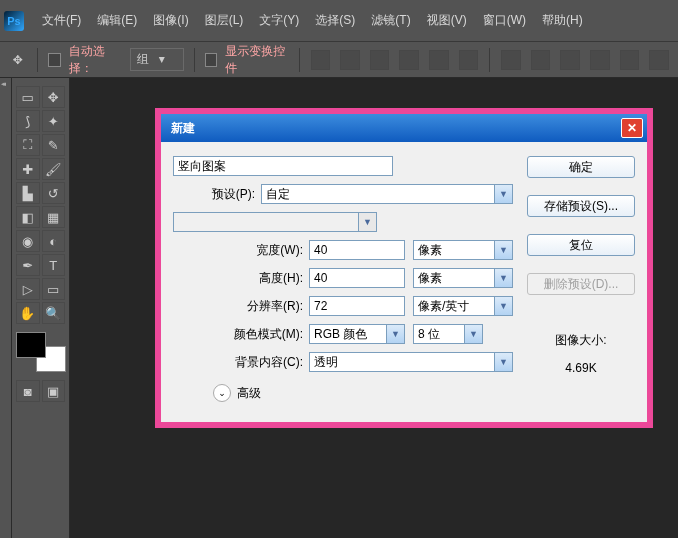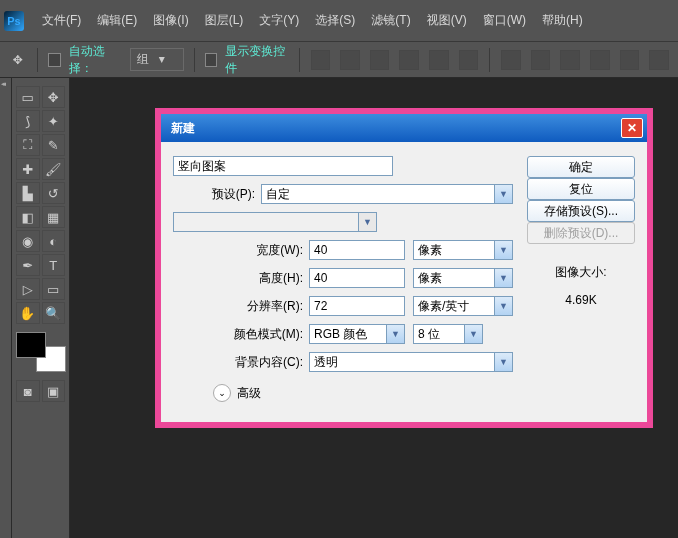--- a/index.html
+++ b/index.html
@@ -3,40 +3,40 @@
 <meta charset="utf-8">
 <style>
 *{box-sizing:border-box;margin:0;padding:0;font-family:"Microsoft YaHei",SimSun,sans-serif;font-size:12px}
 body{background:#535353;width:678px;height:538px;overflow:hidden;position:relative}
 .menubar{background:#535353;height:42px;display:flex;align-items:center;padding:0 4px;border-bottom:1px solid #383838}
 .ps-logo{width:20px;height:20px;background:linear-gradient(135deg,#001e36,#31a8ff);border-radius:3px;display:flex;align-items:center;justify-content:center;color:#31a8ff;font-weight:bold;font-size:11px;margin-right:10px}
 .menu-item{color:#d8d8d8;padding:0 8px;cursor:pointer}
 .optbar{background:#535353;height:36px;border-bottom:1px solid #2a2a2a;display:flex;align-items:center;padding:0 8px;gap:8px}
 .opt-icon{width:22px;height:22px;display:flex;align-items:center;justify-content:center;color:#ccc}
 .opt-cb{width:14px;height:14px;border:1px solid #888;background:#424242}
-.opt-label{color:#5eead4}
+.opt-label{color:#fca5a5}
 .opt-select{background:#535353;border:1px solid #6a6a6a;color:#ccc;padding:2px 18px 2px 6px;position:relative}
 .opt-divider{width:1px;height:24px;background:#3a3a3a;margin:0 2px}
 .dim-btn{width:22px;height:20px;border:1px solid #474747;background:#4a4a4a;display:inline-block;margin:0 1px}
 .workspace{display:flex;height:calc(100% - 62px)}
 .side-strip{width:12px;background:#535353;border-right:1px solid #2a2a2a;position:relative}
 .side-strip::before{content:"◂◂";color:#aaa;font-size:7px;position:absolute;top:2px;left:1px;letter-spacing:-2px}
 .toolbox{width:58px;background:#535353;padding:8px 4px;display:flex;flex-direction:column;gap:2px;border-right:1px solid #2a2a2a}
 .tool-row{display:flex;gap:2px}
 .tool{width:24px;height:22px;border:1px solid #4a4a4a;background:#535353;display:flex;align-items:center;justify-content:center;color:#ccc;font-size:13px;cursor:pointer}
 .swatch{width:50px;height:40px;position:relative;margin-top:6px}
 .sw-fg{width:30px;height:26px;background:#000;border:1px solid #888;position:absolute;top:0;left:0;z-index:2}
 .sw-bg{width:30px;height:26px;background:#fff;border:1px solid #888;position:absolute;bottom:0;right:0}
 .canvas{flex:1;background:#262626}
 .dialog{position:absolute;left:155px;top:108px;width:498px;background:#f0f0f0;border:6px solid #ec4899}
 .dlg-title{background:linear-gradient(to bottom,#3c8cde,#0f5bbf);height:28px;display:flex;align-items:center;justify-content:space-between;padding:0 4px 0 10px;color:#fff;font-weight:bold;font-size:13px}
 .dlg-close{width:22px;height:20px;background:#e04030;border:1px solid #fff;color:#fff;display:flex;align-items:center;justify-content:center;font-weight:bold;cursor:pointer;border-radius:2px}
 .dlg-body{display:flex;padding:14px 12px 20px 12px;gap:14px}
 .dlg-left{flex:1}
-.dlg-right{width:108px;display:flex;flex-direction:column;gap:0}
+.dlg-right{width:108px;display:flex;flex-direction:column;gap:17px}
 .form-row{display:flex;align-items:center;margin-bottom:8px}
 .form-label{width:88px;text-align:right;padding-right:6px;color:#000}
 .form-label.disabled{color:#a0a0a0}
 .form-input{border:1px solid #7b9ebd;background:#fff;height:20px;padding:0 4px;font-size:12px}
 .form-select{border:1px solid #7b9ebd;background:#fff;height:20px;position:relative;padding:0 4px;display:flex;align-items:center}
 .sel-arrow{position:absolute;right:0;top:0;width:18px;height:100%;background:linear-gradient(#dbeaf9,#b3d3f3);border-left:1px solid #7b9ebd;display:flex;align-items:center;justify-content:center;color:#4a6a9c;font-size:9px}
 .btn{height:22px;border:1px solid #7b9ebd;background:linear-gradient(#fff,#e8f0f8);border-radius:3px;cursor:pointer;display:flex;align-items:center;justify-content:center;padding:0 8px}
 .btn.disabled{color:#a0a0a0;border-color:#c0c0c0;background:#f0f0f0}
 .adv-row{display:flex;align-items:center;gap:6px;margin-top:12px;margin-left:40px}
 .adv-chev{width:18px;height:18px;border:1px solid #aaa;border-radius:9px;display:flex;align-items:center;justify-content:center;font-size:9px;background:#fff}
@@ -207,22 +207,22 @@
             <div class="sel-arrow">▼</div>
           </div>
       </div>
       <div class="adv-row">
         <div class="adv-chev">⌄</div>
         <span>高级</span>
       </div>
     </div>
     <div class="dlg-right">
       <div class="btn">确定</div>
+      <div class="btn">存储预设(S)...</div>
       <div class="btn">复位</div>
-      <div class="btn">存储预设(S)...</div>
       <div class="btn disabled">删除预设(D)...</div>
       <div class="size-info">
         <div>图像大小:</div>
         <div style="margin-top:12px">4.69K</div>
       </div>
     </div>
   </div>
 </div>
 
 </body></html>

